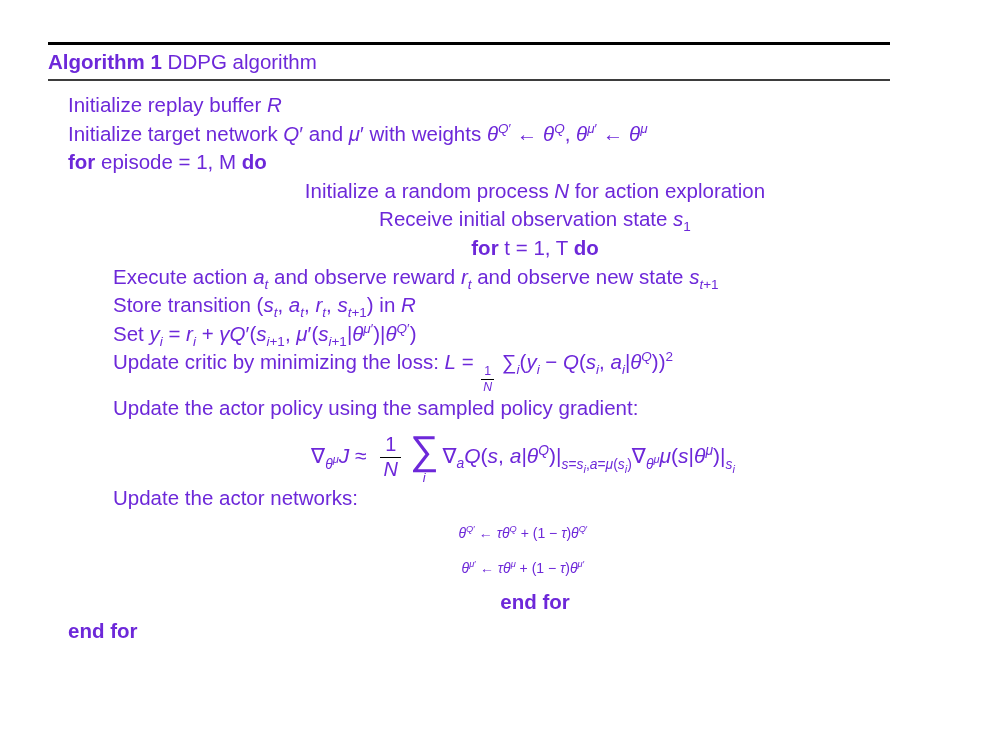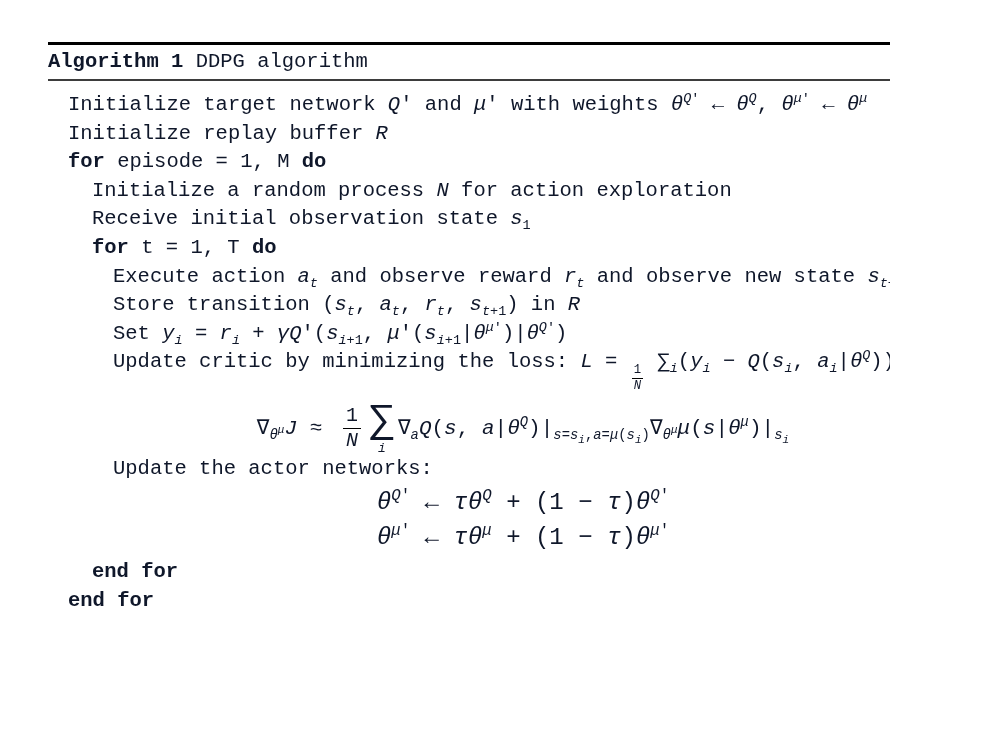--- a/index.html
+++ b/index.html
@@ -1,22 +1,22 @@
 <!DOCTYPE html>
 <html><head>
 <meta charset="utf-8">
 <style>
   html, body { margin: 0; padding: 0; }
   .page {
     position: relative;
     width: 890px;
     height: 742px;
     background: #ffffff;
-    color: #0f172a;
-    font-family: Liberation Mono, monospace;
+    color: #6d28d9;
+    font-family: Liberation Sans, sans-serif;
     overflow: hidden;
   }
   .algo {
     position: absolute;
     left: 48px;
     top: 42px;
     width: 930px;
   }
   .rule-thick { height: 3px; background: #000000; }
   .rule-thin  { height: 2px; background: #3d3d3d; }
@@ -26,29 +26,29 @@
     padding: 5px 2px 5px 0;
     white-space: nowrap;
   }
   .title-bold { font-weight: bold; }
   .algo-body {
     padding: 10px 0 6px 20px;
     font-size: 20.5px;
     line-height: 28.6px;
   }
   .line { white-space: nowrap; }
-  .ind1 { margin-left: 24px; }
+  .ind1 { margin-left: 24px; text-align: center; }
   .ind2 { margin-left: 45px; }
   b { font-weight: bold; }
   i { font-style: italic; }
   sup, sub { font-size: 66%; line-height: 0; }
   sup sub, sup sup, sub sub, sub sup { font-size: 80%; }
   .display { text-align: center; white-space: nowrap; }
   .eq-main { font-size: 21px; margin: 9px 0 0 0; line-height: normal; }
-  .eq-target { font-size: 24px; margin: 5px 0; line-height: 30px; }
+  .eq-target { font-size: 14px; margin: 5px 0; line-height: 30px; }
   
   .sfrac {
     display: inline-flex; flex-direction: column; align-items: center;
     vertical-align: -0.5em; font-size: 0.6em; line-height: 1.15;
     margin: 0 2px;
   }
   .sfrac .den { border-top: 1px solid #000; padding: 0 2px; }
   
   .bfrac {
     display: inline-flex; flex-direction: column; align-items: center;
@@ -68,33 +68,34 @@
 <body>
 
 <div class="page">
   <div class="algo">
     <div class="rule-thick"></div>
     <div class="algo-title">
       <span class="title-bold">Algorithm 1</span><span> DDPG algorithm</span>
     </div>
     <div class="rule-thin"></div>
     <div class="algo-body">
+        <div class="line ind0">Initialize replay buffer <i>R</i></div>
         <div class="line ind0">Initialize target network <i>Q</i>′ and <i>μ</i>′ with weights <i>θ</i><sup><i>Q</i>′</sup> ← <i>θ</i><sup><i>Q</i></sup>, <i>θ</i><sup><i>μ</i>′</sup> ← <i>θ</i><sup><i>μ</i></sup></div>
-        <div class="line ind0">Initialize replay buffer <i>R</i></div>
         <div class="line ind0"><b>for</b> episode = 1, M <b>do</b></div>
         <div class="line ind1">Initialize a random process <i class="scr">N</i> for action exploration</div>
         <div class="line ind1">Receive initial observation state <i>s</i><sub>1</sub></div>
         <div class="line ind1"><b>for</b> t = 1, T <b>do</b></div>
         <div class="line ind2">Execute action <i>a</i><sub><i>t</i></sub> and observe reward <i>r</i><sub><i>t</i></sub> and observe new state <i>s</i><sub><i>t</i>+1</sub></div>
         <div class="line ind2">Store transition (<i>s</i><sub><i>t</i></sub>, <i>a</i><sub><i>t</i></sub>, <i>r</i><sub><i>t</i></sub>, <i>s</i><sub><i>t</i>+1</sub>) in <i>R</i></div>
         <div class="line ind2">Set <i>y</i><sub><i>i</i></sub> = <i>r</i><sub><i>i</i></sub> + <i>γQ</i>′(<i>s</i><sub><i>i</i>+1</sub>, <i>μ</i>′(<i>s</i><sub><i>i</i>+1</sub>|<i>θ</i><sup><i>μ</i>′</sup>)|<i>θ</i><sup><i>Q</i>′</sup>)</div>
         <div class="line ind2">Update critic by minimizing the loss: <i>L</i> = <span class="sfrac">
             <span class="num">1</span>
             <span class="den"><i>N</i></span>
           </span> ∑<sub><i>i</i></sub>(<i>y</i><sub><i>i</i></sub> − <i>Q</i>(<i>s</i><sub><i>i</i></sub>, <i>a</i><sub><i>i</i></sub>|<i>θ</i><sup><i>Q</i></sup>))<sup>2</sup></div>
+        <div class="line ind2">Update the actor policy using the sampled policy gradient:</div>
         <div class="display eq-main">∇<sub><i>θ</i><sup><i>μ</i></sup></sub><i>J</i> ≈ <span class="bfrac">
             <span class="num">1</span>
             <span class="den"><i>N</i></span>
           </span><span class="bsum">
             <span class="sig">∑</span>
             <span class="idx"><i>i</i></span>
           </span>∇<sub><i>a</i></sub><i>Q</i>(<i>s</i>, <i>a</i>|<i>θ</i><sup><i>Q</i></sup>)|<sub><i>s</i>=<i>s</i><sub><i>i</i></sub>,<i>a</i>=<i>μ</i>(<i>s</i><sub><i>i</i></sub>)</sub>∇<sub><i>θ</i><sup><i>μ</i></sup></sub><i>μ</i>(<i>s</i>|<i>θ</i><sup><i>μ</i></sup>)|<sub><i>s</i><sub><i>i</i></sub></sub></div>
         <div class="line ind2">Update the actor networks:</div>
         <div class="display eq-target"><i>θ</i><sup><i>Q</i>′</sup> ← <i>τθ</i><sup><i>Q</i></sup> + (1 − <i>τ</i>)<i>θ</i><sup><i>Q</i>′</sup></div>
         <div class="display eq-target"><i>θ</i><sup><i>μ</i>′</sup> ← <i>τθ</i><sup><i>μ</i></sup> + (1 − <i>τ</i>)<i>θ</i><sup><i>μ</i>′</sup></div>

